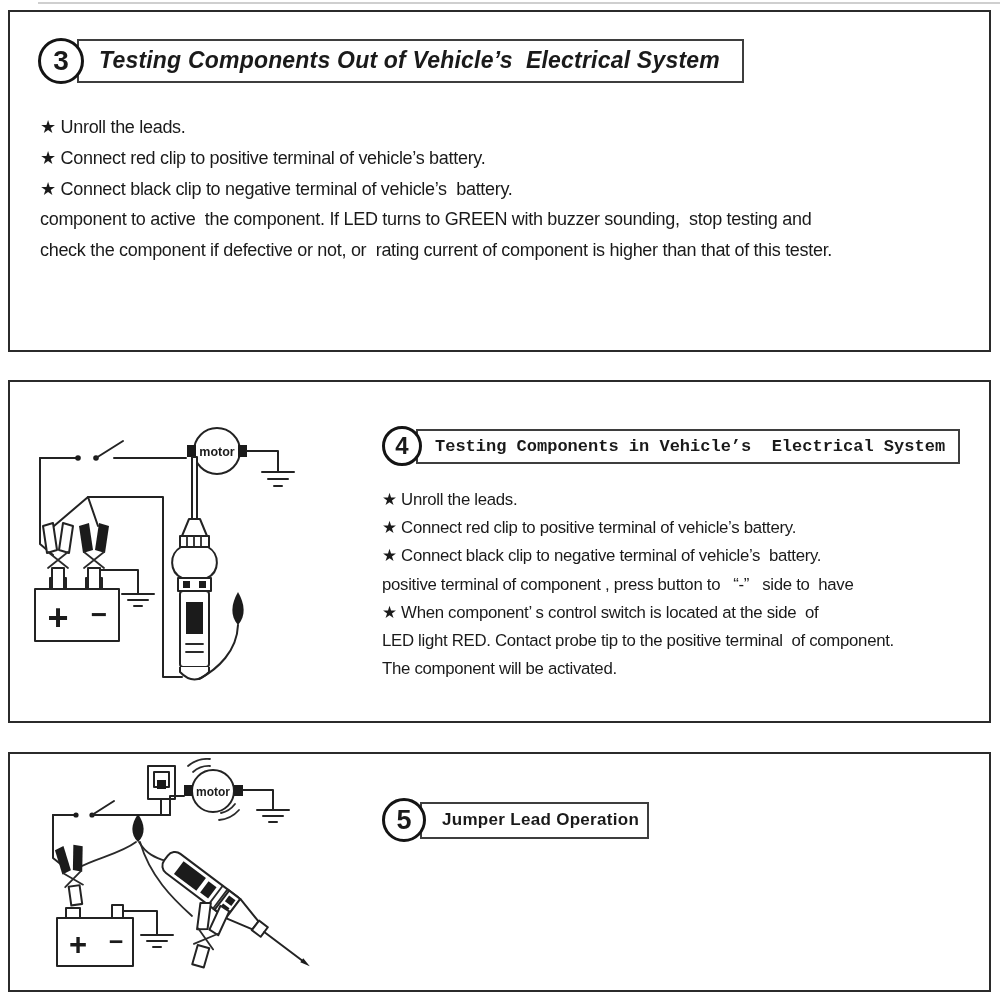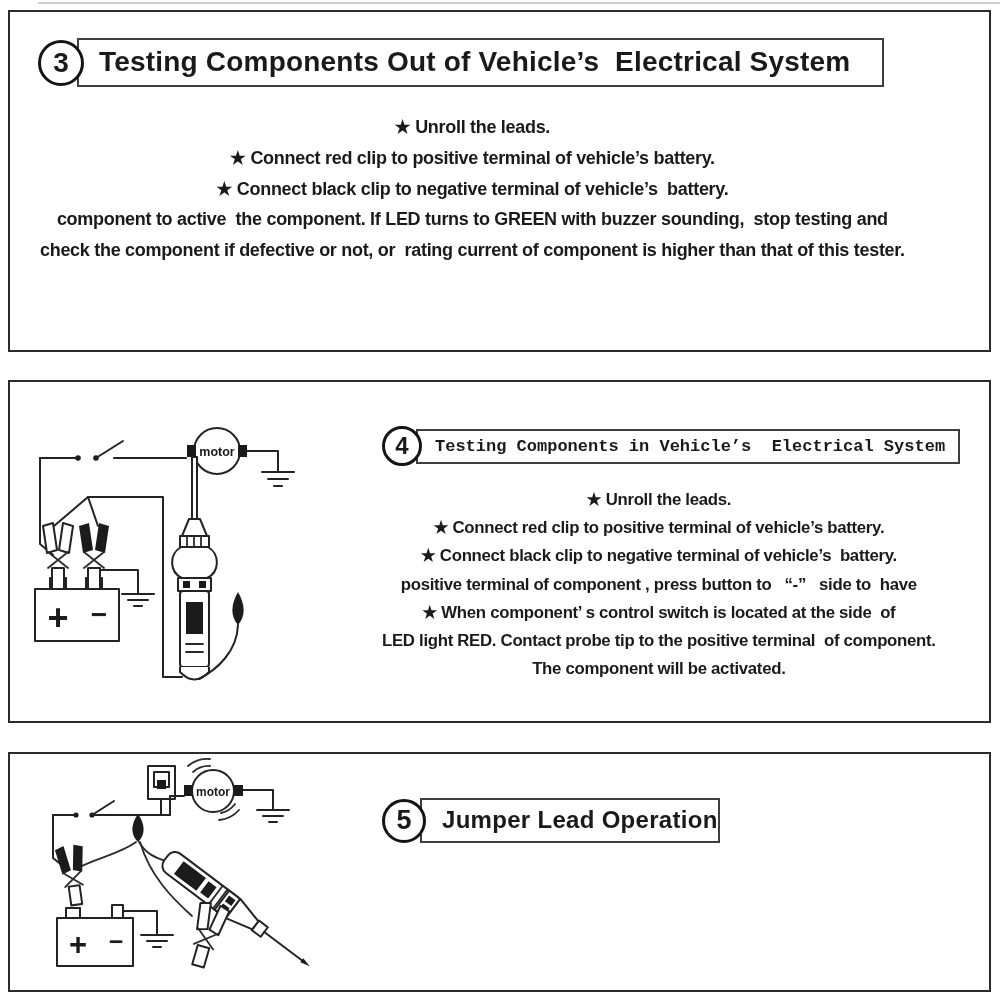--- a/index.html
+++ b/index.html
@@ -12,34 +12,34 @@
   .panel-3{top:752px;height:240px;}
 
   .sec-header{position:absolute;display:flex;align-items:center;}
   .num-circle{border-radius:50%;background:#fff;display:flex;align-items:center;justify-content:center;
               font-weight:bold;position:relative;z-index:2;box-sizing:border-box;}
   .title-box{border:2px solid #3e3e3e;background:#fff;font-weight:bold;white-space:pre;box-sizing:border-box;}
 
   
   .hdr-s3{left:28px;top:26px;}
   .hdr-s3 .num-circle{width:46px;height:46px;border:3px solid #141414;font-size:28px;margin-right:-7px;}
-  .hdr-s3 .title-box{font-size:28px;padding:6px 32px 7px 20px;letter-spacing:.2px;}
+  .hdr-s3 .title-box{font-size:23px;padding:6px 22px 7px 20px;letter-spacing:.2px;font-style:italic;}
 
   
   .hdr-s4{left:372px;top:44px;}
   .hdr-s4 .num-circle{width:40px;height:40px;border:3px solid #141414;font-size:24px;margin-right:-6px;}
   .hdr-s4 .title-box{font-size:17px;padding:6px 13px 6px 17px;font-family:Liberation Mono, monospace;}
 
   
   .hdr-s5{left:372px;top:44px;}
   .hdr-s5 .num-circle{width:44px;height:44px;border:3px solid #141414;font-size:27px;margin-right:-6px;}
-  .hdr-s5 .title-box{font-size:24px;padding:6px 0 7px 20px;letter-spacing:.3px;}
+  .hdr-s5 .title-box{font-size:17px;padding:6px 8px 7px 20px;letter-spacing:.3px;}
 
   .text-block{position:absolute;}
-  .line{white-space:pre;font-weight:bold;text-align:center;}
+  .line{white-space:pre;font-weight:normal;}
   .tb-s3{left:30px;top:100px;font-size:18px;line-height:30.8px;letter-spacing:-0.3px;}
   .tb-s4{left:372px;top:104px;font-size:16.8px;line-height:28.2px;letter-spacing:-0.3px;}
   .tb-s5{left:372px;top:112px;font-size:17.5px;line-height:31px;letter-spacing:-0.3px;}
 
   svg.diag{position:absolute;}
   .diag .wire{stroke:#232323;stroke-width:2;fill:none;stroke-linecap:round;stroke-linejoin:round;}
   .diag .wirethin{stroke:#2a2a2a;stroke-width:1.8;fill:none;stroke-linecap:round;}
   .diag .w{fill:#ffffff;stroke:#232323;stroke-width:2;stroke-linejoin:round;}
   .diag .fillk{fill:#1b1b1b;stroke:none;}
   .diag .dot{fill:#1b1b1b;stroke:none;}

